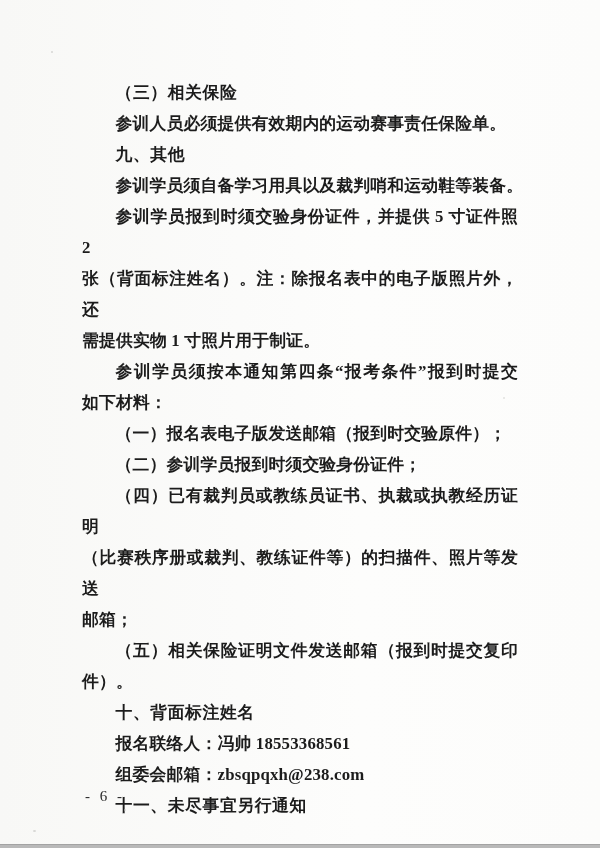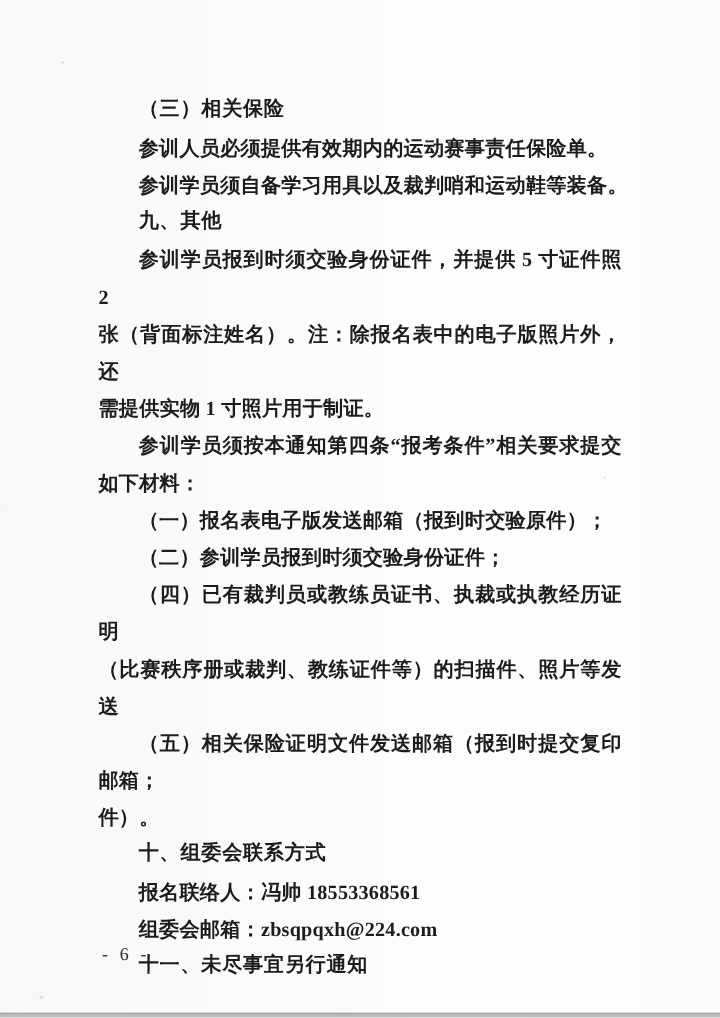--- a/index.html
+++ b/index.html
@@ -25,21 +25,21 @@
   }
   .indent { text-indent: 2em; }
   .full {
     text-align: justify;
     text-align-last: justify;
     text-justify: inter-character;
     white-space: normal;
   }
   .heading {
     font-weight: 700;
-    font-family: Liberation Mono, monospace;
+    font-family: Liberation Sans, sans-serif;
     letter-spacing: 0.6px;
   }
   .page-number {
     position: absolute;
     left: 85px; top: 786px;
     font-size: 15px;
     line-height: 20px;
     letter-spacing: 3px;
     color: #2a2a2a;
     font-family: "Liberation Serif", "DejaVu Serif", serif;
@@ -61,37 +61,37 @@
   .speck.s3 { left: 33px;  top: 830px; width: 3px; height: 2px; opacity: .7; }
   .speck.s4 { left: 503px; top: 397px; width: 2px; height: 2px; opacity: .5; }
   .speck.s5 { left: 443px; top: 277px; width: 2px; height: 2px; opacity: .5; }
 </style>
 </head>
 <body>
 
 <div class="page-body">
     <div class="line heading indent">（三）相关保险</div>
     <div class="line indent">参训人员必须提供有效期内的运动赛事责任保险单。</div>
+    <div class="line heading indent">九、其他</div>
     <div class="line indent">参训学员须自备学习用具以及裁判哨和运动鞋等装备。</div>
-    <div class="line heading indent">九、其他</div>
     <div class="line indent full">参训学员报到时须交验身份证件，并提供 5 寸证件照 2</div>
     <div class="line full">张（背面标注姓名）。注：除报名表中的电子版照片外，还</div>
     <div class="line">需提供实物 1 寸照片用于制证。</div>
-    <div class="line indent full">参训学员须按本通知第四条“报考条件”相关要求提交</div>
+    <div class="line indent full">参训学员须按本通知第四条“报考条件”报到时提交</div>
     <div class="line">如下材料：</div>
     <div class="line indent">（一）报名表电子版发送邮箱（报到时交验原件）；</div>
     <div class="line indent">（二）参训学员报到时须交验身份证件；</div>
     <div class="line indent full">（四）已有裁判员或教练员证书、执裁或执教经历证明</div>
     <div class="line full">（比赛秩序册或裁判、教练证件等）的扫描件、照片等发送</div>
+    <div class="line">邮箱；</div>
     <div class="line indent full">（五）相关保险证明文件发送邮箱（报到时提交复印</div>
-    <div class="line">邮箱；</div>
     <div class="line">件）。</div>
-    <div class="line heading indent">十、组委会联系方式</div>
+    <div class="line heading indent">十、背面标注姓名</div>
     <div class="line indent">报名联络人：冯帅 18553368561</div>
-    <div class="line indent">组委会邮箱：zbsqpqxh@224.com</div>
+    <div class="line indent">组委会邮箱：zbsqpqxh@238.com</div>
     <div class="line heading indent">十一、未尽事宜另行通知</div>
   </div>
 
 <div class="page-number">- 6 -</div>
 
 <div class="speck s1"></div>
 <div class="speck s2"></div>
 <div class="speck s3"></div>
 <div class="speck s4"></div>
 <div class="speck s5"></div>

